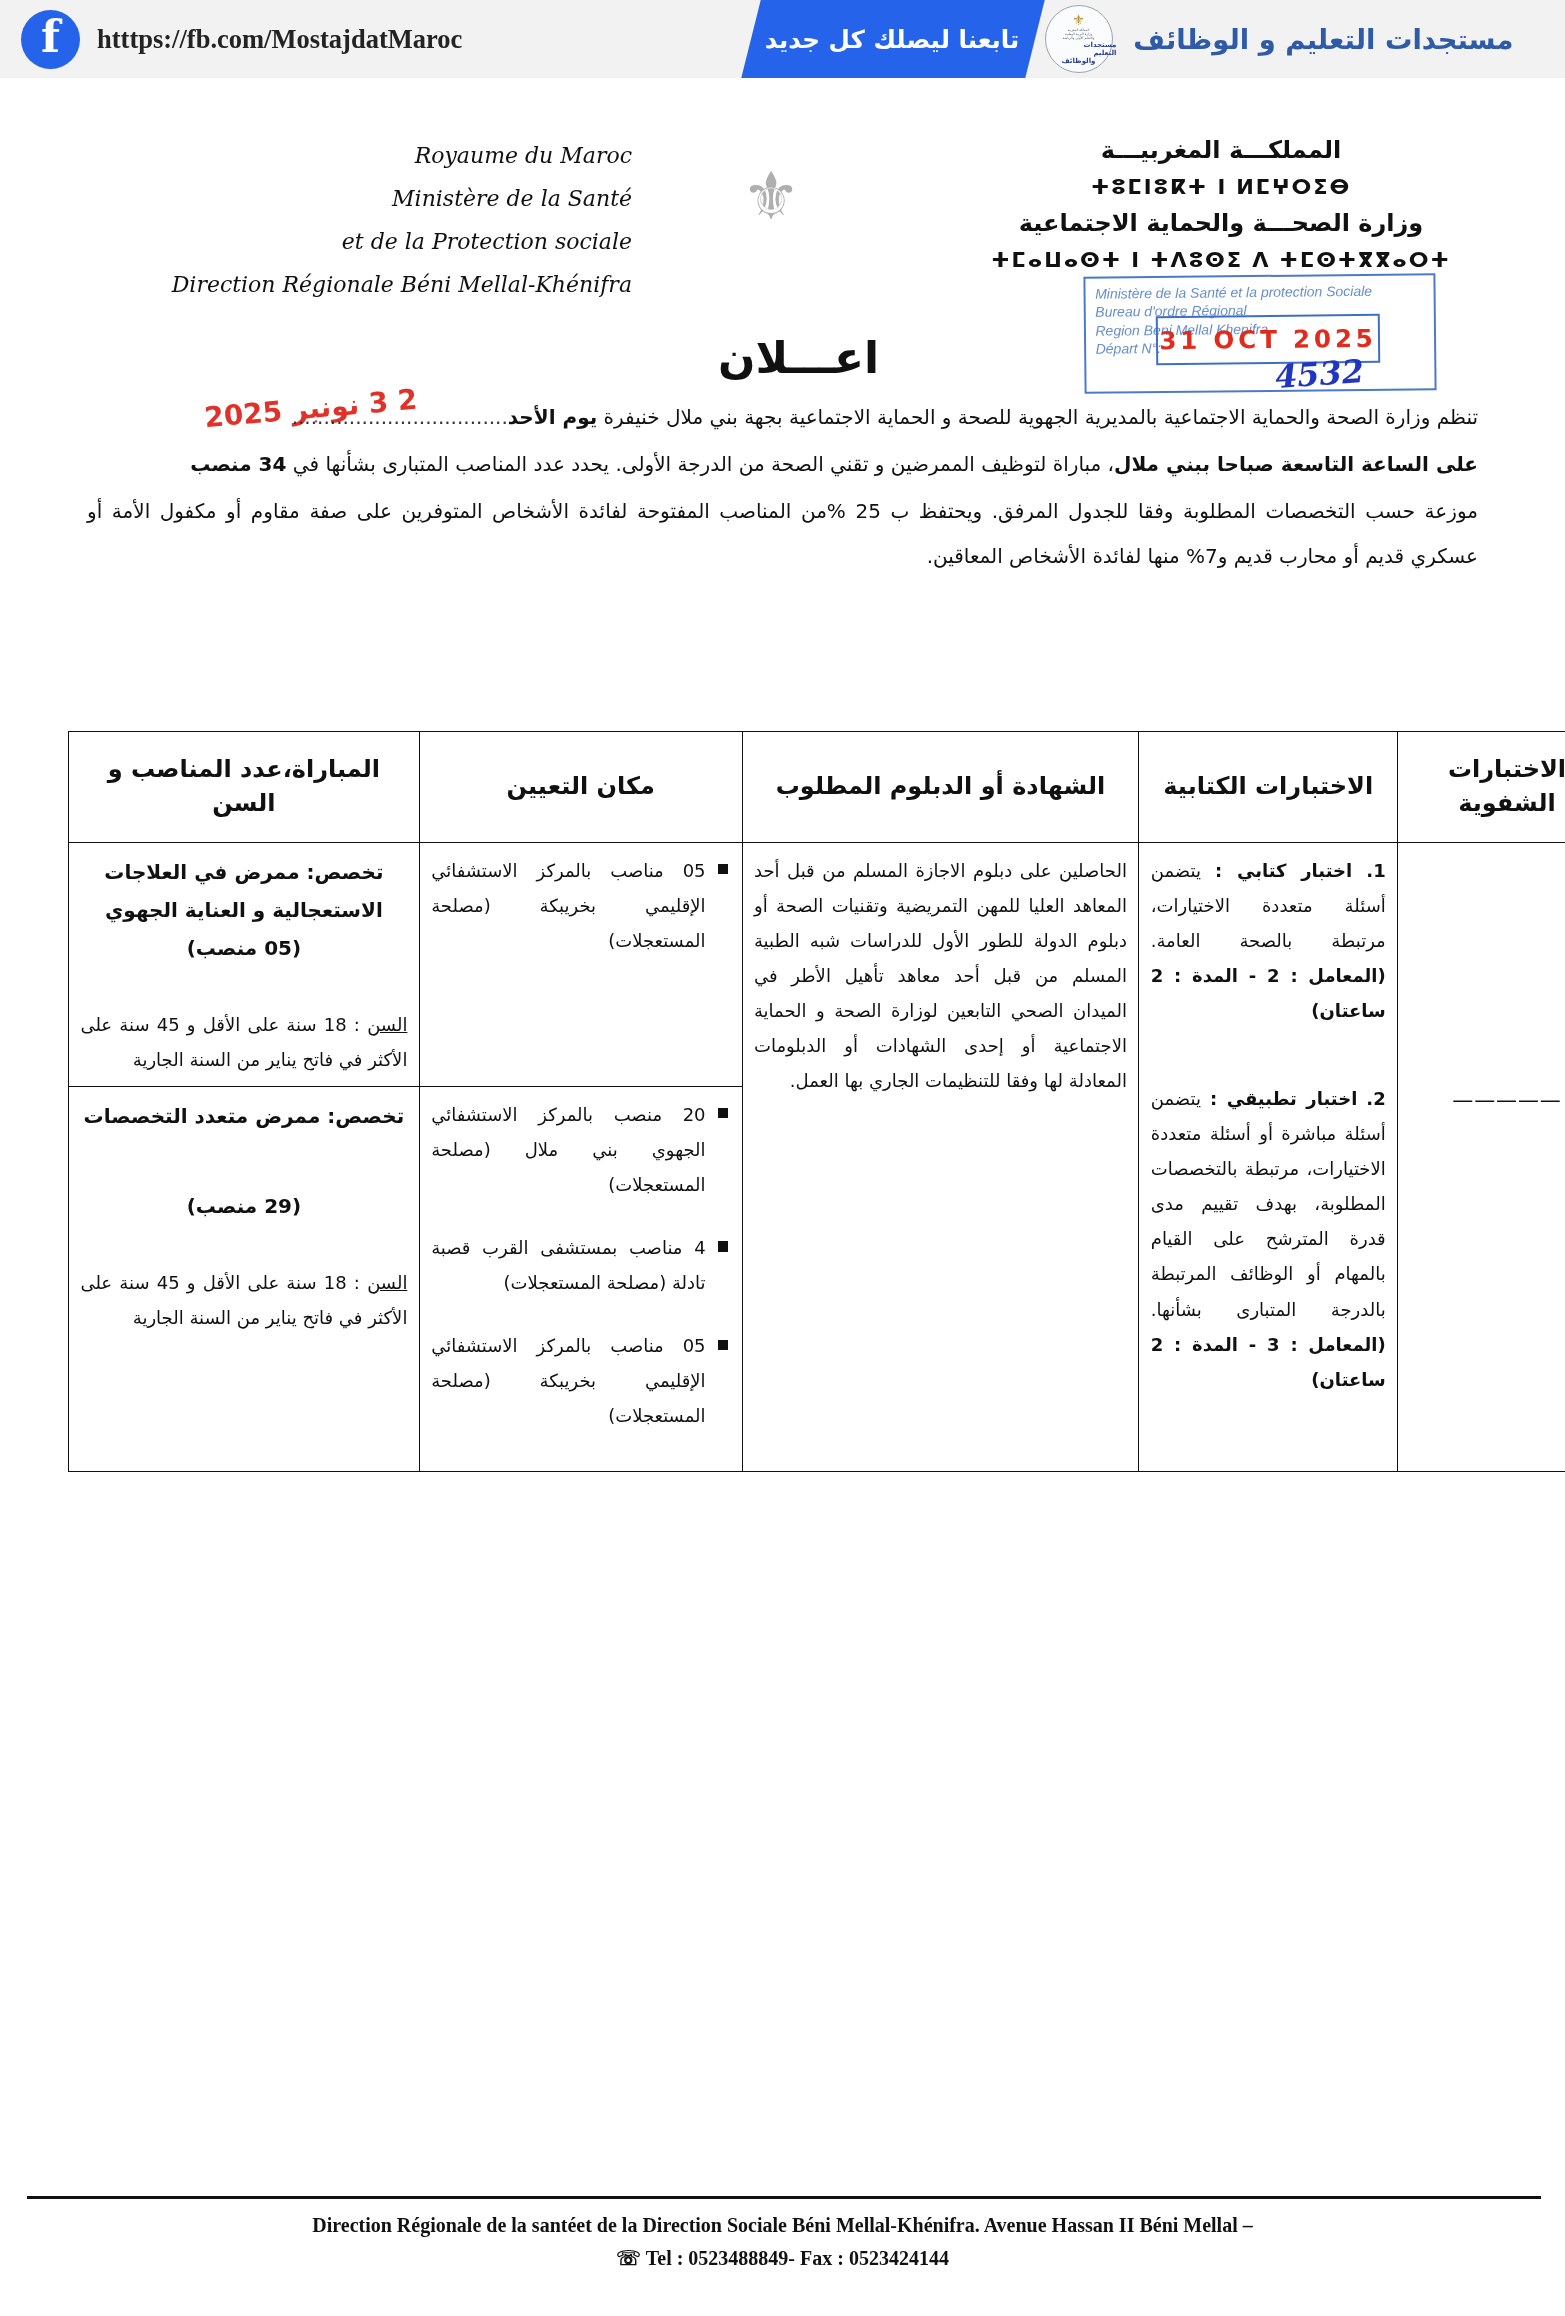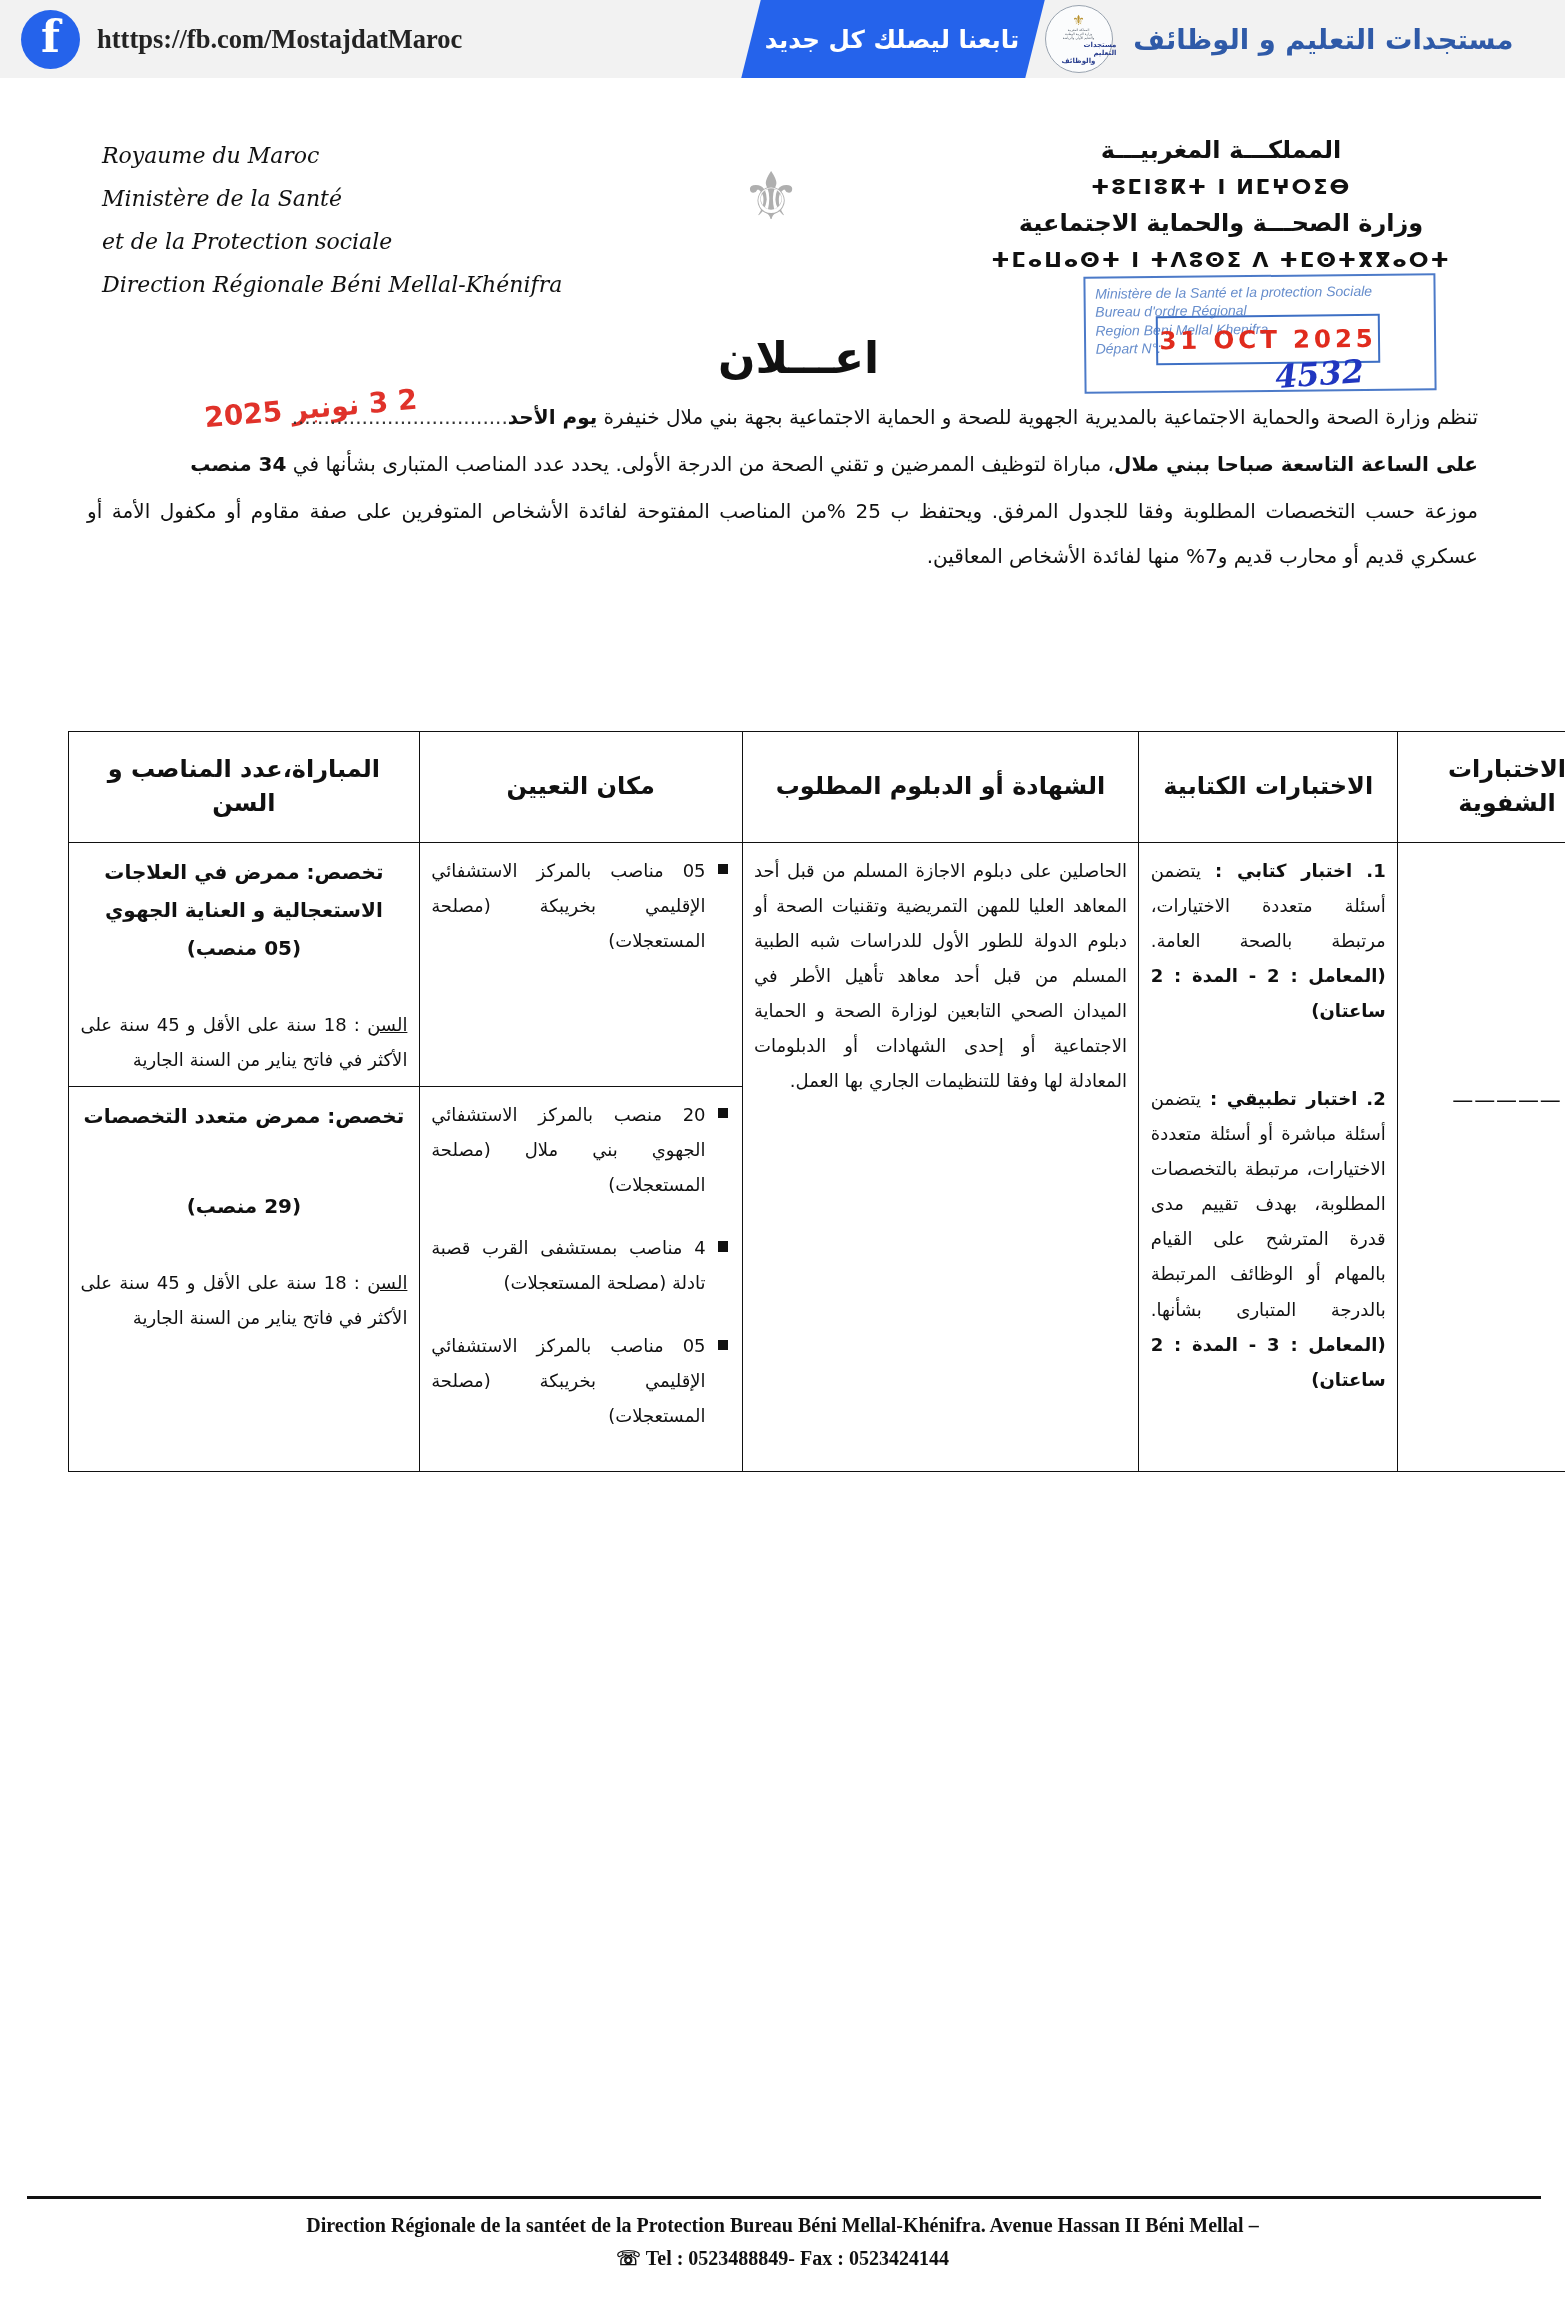--- a/index.html
+++ b/index.html
@@ -75,21 +75,21 @@
     position:absolute;left:0;top:78px;width:1565px;height:2239px;
     background:#fff;
   }
 
   
   .letterhead{
     position:absolute;left:0;top:57px;width:1565px;height:256px;
   }
   .lh-fr{
     position:absolute;left:102px;top:0;width:530px;
-    direction:ltr;text-align:left;
+    direction:ltr;text-align:right;
     font-family:"DejaVu Serif", serif;
     font-style:italic;font-size:22px;color:#111;line-height:1.95;
   }
   .lh-ar{
     position:absolute;right:79px;top:-3.8px;width:530px;
     text-align:center;
     font-family:"DejaVu Sans", sans-serif;
     font-size:24px;color:#111;line-height:1.62;font-weight:600;
   }
   .lh-tif{
@@ -353,21 +353,21 @@
           <div class="spec-age">
             <span class="u">السن</span><span> : 18 سنة على الأقل و 45 سنة على الأكثر في فاتح يناير من السنة الجارية</span>
           </div>
         </td>
       </tr>
     </tbody>
   </table>
 
   <div class="footer-rule"></div>
   <div class="footer">
-    <div>Direction Régionale de la santéet de la Protection Bureau Béni Mellal-Khénifra. Avenue Hassan II Béni Mellal –</div>
+    <div>Direction Régionale de la santéet de la Direction Sociale Béni Mellal-Khénifra. Avenue Hassan II Béni Mellal –</div>
     <div>
       <span>☏</span>
       <span>Tel : 0523488849- Fax : 0523424144</span>
     </div>
   </div>
 
 </div>
 
 
 </body></html>

